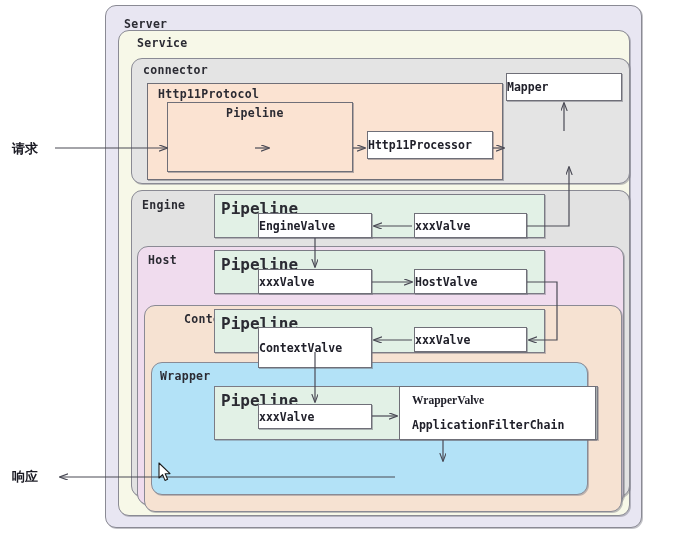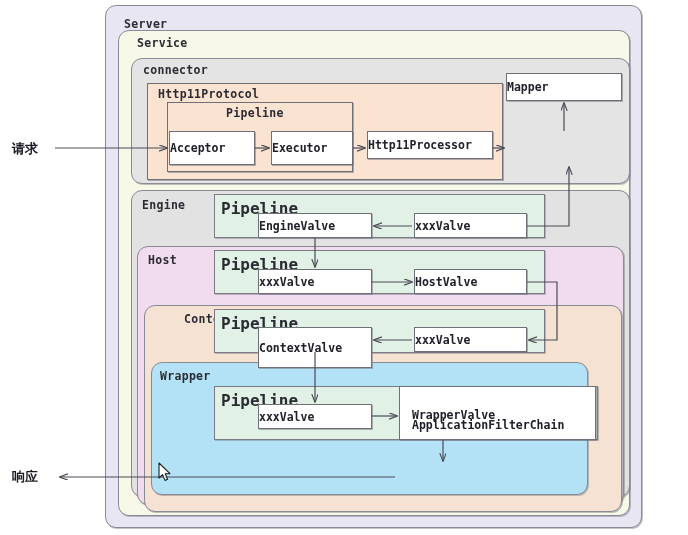--- a/index.html
+++ b/index.html
@@ -74,27 +74,21 @@
   <div class="box" style="left:147px;top:83px;width:356px;height:97px;background:#fbe3d2;
               border:1px solid #6f6f78;box-shadow:1px 1px 0 rgba(110,110,120,.5);">
   </div>
   <div class="cont-label" style="left:158px;top:87px;">Http11Protocol</div>
 
   <div class="box" style="left:167px;top:102px;width:186px;height:70px;background:#fbe3d2;
               border:1px solid #6f6f78;box-shadow:1px 1px 0 rgba(110,110,120,.5);">
   </div>
   <div class="cont-label" style="left:226px;top:106px;">Pipeline</div>
 
-  <div class="rect" style="left:169px;top:131px;width:86px;height:34px;">
-    <span class="rect-label">Acceptor</span>
-  </div>
 
-  <div class="rect" style="left:271px;top:131px;width:82px;height:34px;">
-    <span class="rect-label">Executor</span>
-  </div>
 
   <div class="rect" style="left:367px;top:131px;width:126px;height:28px;">
     <span class="rect-label">Http11Processor</span>
   </div>
 
 
   <div class="rect" style="left:506px;top:73px;width:116px;height:28px;">
     <span class="rect-label">Mapper</span>
   </div>
 
@@ -129,21 +123,21 @@
   </div>
 
   <div class="pipe" style="left:214px;top:386px;width:384px;height:54px;">
     <span class="pipe-label">Pipeline</span>
   </div>
   <div class="rect" style="left:258px;top:404px;width:114px;height:25px;">
     <span class="rect-label">xxxValve</span>
   </div>
 
   <div class="rect" style="left:399px;top:386px;width:197px;height:54px;">
-    <span class="wv-inner" style="top:21px;">WrapperValve</span>
+    <span class="wv-inner" style="top:7px;font-family:Liberation Serif, serif;">WrapperValve</span>
     <span class="wv-inner" style="top:31px;">ApplicationFilterChain</span>
   </div>
 
 
   <div class="cn" style="left:12px;top:140px;">请求</div>
   <div class="cn" style="left:12px;top:468px;">响应</div>
 
   <svg class="lines" viewBox="0 0 688 535">
     <defs>
       <marker id="ar" markerWidth="9" markerHeight="9" refX="8" refY="3.2" orient="auto" markerUnits="userSpaceOnUse">

